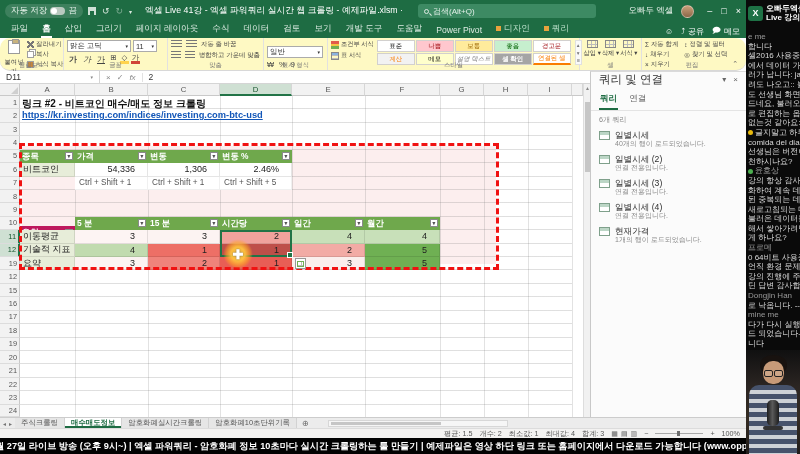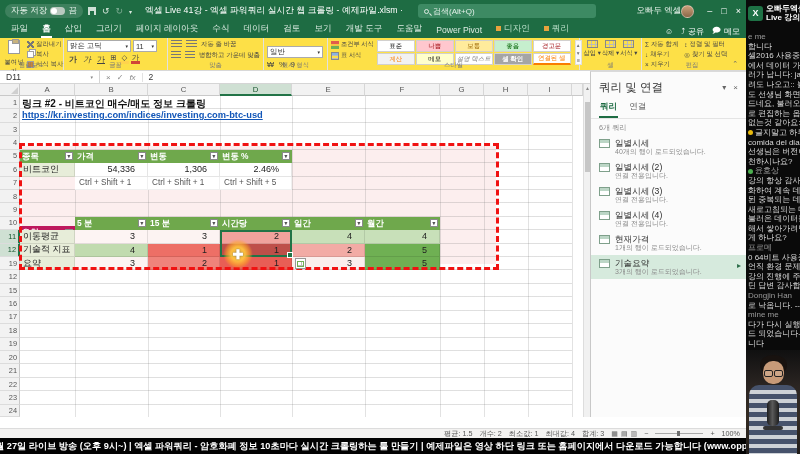--- a/index.html
+++ b/index.html
@@ -18,38 +18,38 @@
   .toggle{width:15px;height:8px;border-radius:4px;background:#b9c9bf;position:relative;}
   .toggle::before{content:"";position:absolute;left:1px;top:1px;width:6px;height:6px;border-radius:50%;background:#fff;}
   .qat{display:flex;gap:6px;align-items:center;font-size:9px;opacity:.92;}
   .ic-save{width:8px;height:8px;background:#dfeae3;position:relative;}
   .ic-save::before{content:"";position:absolute;left:2px;top:4px;width:4px;height:4px;background:#1E6C43;}
   .xtitle{flex:0 0 auto;margin-left:8px;white-space:nowrap;font-size:8.8px;color:#fff;}
   .searchbox{margin-left:10px;width:178px;height:14px;background:#3D8A63;border-radius:3px;
     display:flex;align-items:center;gap:4px;padding:0 6px;color:#E2F0E8;font-size:8px;}
   .mag{width:5px;height:5px;border:1px solid #DCEAE1;border-radius:50%;position:relative;flex:0 0 auto;}
   .mag::after{content:"";position:absolute;left:4px;top:4px;width:3px;height:1px;background:#DCEAE1;transform:rotate(45deg);}
-  .acct{margin-left:auto;display:flex;align-items:center;gap:0;}
+  .acct{margin-left:auto;display:flex;align-items:center;gap:8px;}
   .avatar{width:13px;height:13px;border-radius:50%;background:linear-gradient(#caa07a,#8c6848);border:1px solid #ffffff66;}
   .winbtns{display:flex;gap:9px;margin-left:8px;font-size:9px;color:#fff;}
 
   
   .rtabs{position:absolute;left:0;top:22px;width:746px;height:16px;background:#1E6C43;display:flex;
     align-items:flex-end;padding-left:4px;}
   .rtab{color:#DCEBE2;font-size:8.6px;padding:2px 7px 3px;white-space:nowrap;position:relative;}
   .rtab.active{color:#fff;font-weight:bold;}
   .rtab.active::after{content:"";position:absolute;left:6px;right:6px;bottom:0;height:2px;background:#fff;}
   .rtab.ctx{color:#BFE3CD;}
   .rtab.ctx::before{content:"";display:inline-block;width:5px;height:5px;background:#E8A33D;margin-right:3px;}
   .tabright{margin-left:auto;display:flex;align-items:center;gap:8px;padding-right:6px;color:#fff;font-size:8px;}
   .pillbtn{display:flex;align-items:center;gap:3px;}
 
   
-  .rbody{position:absolute;left:0;top:38px;width:746px;height:33px;background:#fde047;
-    border-bottom:1px solid #D8D8D8;display:flex;}
+  .rbody{position:absolute;left:0;top:38px;width:746px;height:33px;background:#fef9c3;
+    border-bottom:1px solid #D8D8D8;display:flex;border-radius:10px;}
   .rgroup{position:relative;height:100%;border-right:1px solid #E2E1E0;padding:2px 3px 8px;flex:0 0 auto;}
   .rglabel{position:absolute;bottom:0;left:0;right:0;text-align:center;font-size:6.3px;color:#777;}
   .paste-btn{float:left;width:22px;text-align:center;}
   .ic-paste{display:inline-block;width:12px;height:14px;border:1px solid #9a9a9a;background:#fff;position:relative;}
   .ic-paste::before{content:"";position:absolute;left:3px;top:-2px;width:5px;height:3px;background:#c9b37e;border:1px solid #9a9a9a;}
   .plabel{display:block;font-size:6.3px;color:#444;}
   .clip-items{margin-left:24px;display:flex;flex-direction:column;gap:1px;}
   .mini-row{display:flex;align-items:center;gap:2px;font-size:6.4px;color:#444;white-space:nowrap;}
   .mi{width:7px;height:7px;border:1px solid #9f9f9f;background:#fff;flex:0 0 auto;}
   .mi.cut{background:linear-gradient(45deg,transparent 42%,#777 42%,#777 58%,transparent 58%),
@@ -130,21 +130,21 @@
   .miniopt .ic-grid{width:7px;height:6px;margin:0;border-color:#6FB053;}
 
   
   .vscroll{position:absolute;left:583px;top:84px;width:7px;height:333px;background:#F1F1F1;border-left:1px solid #DDD;}
   .vthumb{position:absolute;left:1px;top:18px;width:5px;height:70px;background:#C6C6C6;}
   .varrow{position:absolute;left:0;width:7px;text-align:center;font-size:5px;color:#888;}
 
   
   .qpanel{position:absolute;left:590px;top:71px;width:156px;height:346px;background:#FBFBFB;
     border-left:1px solid #C8C8C8;border-top:1px solid #DADADA;overflow:hidden;}
-  .qtitle{display:flex;align-items:center;padding:8px 8px 4px;font-size:11.5px;color:#333;}
+  .qtitle{display:flex;align-items:center;padding:0 8px 4px;font-size:11.5px;color:#333;}
   .qticons{margin-left:auto;display:flex;gap:7px;font-size:8px;color:#666;}
   .qtabs{display:flex;gap:10px;padding:0 8px;border-bottom:1px solid #E4E4E4;font-size:8.6px;}
   .qtab{padding:2px 1px 3px;color:#666;}
   .qtab.active{color:#1E6C43;font-weight:bold;border-bottom:2px solid #1E6C43;}
   .qcount{padding:4px 8px 2px;font-size:7.2px;color:#888;}
   .q-item{display:flex;align-items:flex-start;gap:5px;padding:3px 6px 3px 8px;position:relative;}
   .q-item.selected{background:#D6EADD;}
   .q-ic{width:11px;height:9px;margin-top:1px;border:1px solid #7FA08B;background:
     linear-gradient(#BCD6C6 0 3px,#fff 3px);flex:0 0 auto;}
   .q-name{font-size:8.6px;color:#2d2d2d;line-height:10px;}
@@ -505,20 +505,36 @@
         </div>
         <div class="cursor" style="left:223px;top:155px">
           <span class="curplus">✚</span>
         </div>
       </div>
     <div class="vscroll">
       <span class="varrow" style="top:1px">▲</span>
       <div class="vthumb"></div>
     </div>
 
+    <div class="tstrip">
+      <div class="tnav">
+        <span>◂</span>
+        <span>▸</span>
+      </div>
+      <div style="display:flex">
+          <div class="stab">주식크롤링</div>
+          <div class="stab active">매수매도정보</div>
+          <div class="stab">암호화폐실시간크롤링</div>
+          <div class="stab">암호화폐10초단위기록</div>
+        </div>
+      <span class="addsheet">⊕</span>
+      <div class="hscroll">
+          <div class="hthumb"></div>
+        </div>
+    </div>
 
     <div class="sbar">
       <div style="display:flex;gap:7px">
           <div>평균: 1.5</div>
           <div>개수: 2</div>
           <div>최소값: 1</div>
           <div>최대값: 4</div>
           <div>합계: 3</div>
         </div>
       <div class="viewics">
@@ -577,28 +593,20 @@
             <div class="q-name">일별시세 (4)</div>
             <div class="q-status">연결 전용입니다.</div>
           </div>
         </div>
         <div class="q-item">
           <div class="q-ic"></div>
           <div>
             <div class="q-name">현재가격</div>
             <div class="q-status">1개의 행이 로드되었습니다.</div>
           </div>
-        </div>
-        <div class="q-item selected">
-          <div class="q-ic"></div>
-          <div>
-            <div class="q-name">기술요약</div>
-            <div class="q-status">3개의 행이 로드되었습니다.</div>
-          </div>
-          <div class="q-go">▸</div>
         </div>
       </div>
   </div>
 
   <div class="bbar">
     <span>2021년 3월 27일 라이브 방송 (오후 9시~) | 엑셀 파워쿼리 - 암호화폐 정보 10초마다 실시간 크롤링하는 툴 만들기 | 예제파일은 영상 하단 링크 또는 홈페이지에서 다운로드 가능합니다 (www.oppadu.com)</span>
   </div>
 
   <div class="stream">
     <div class="brand">

